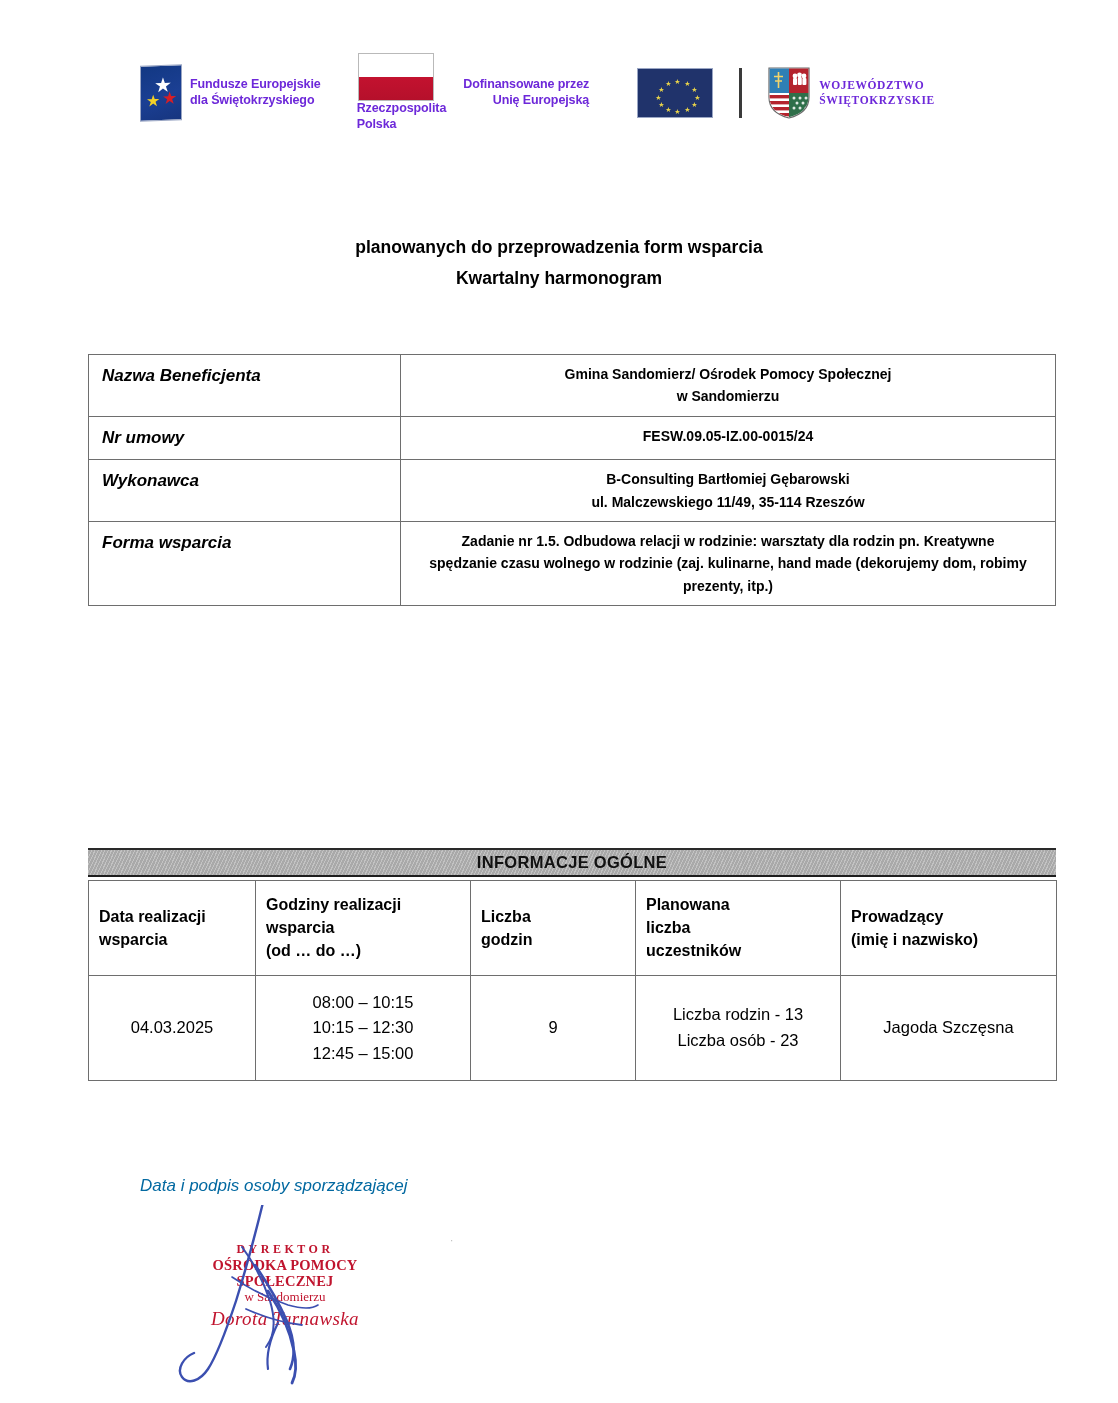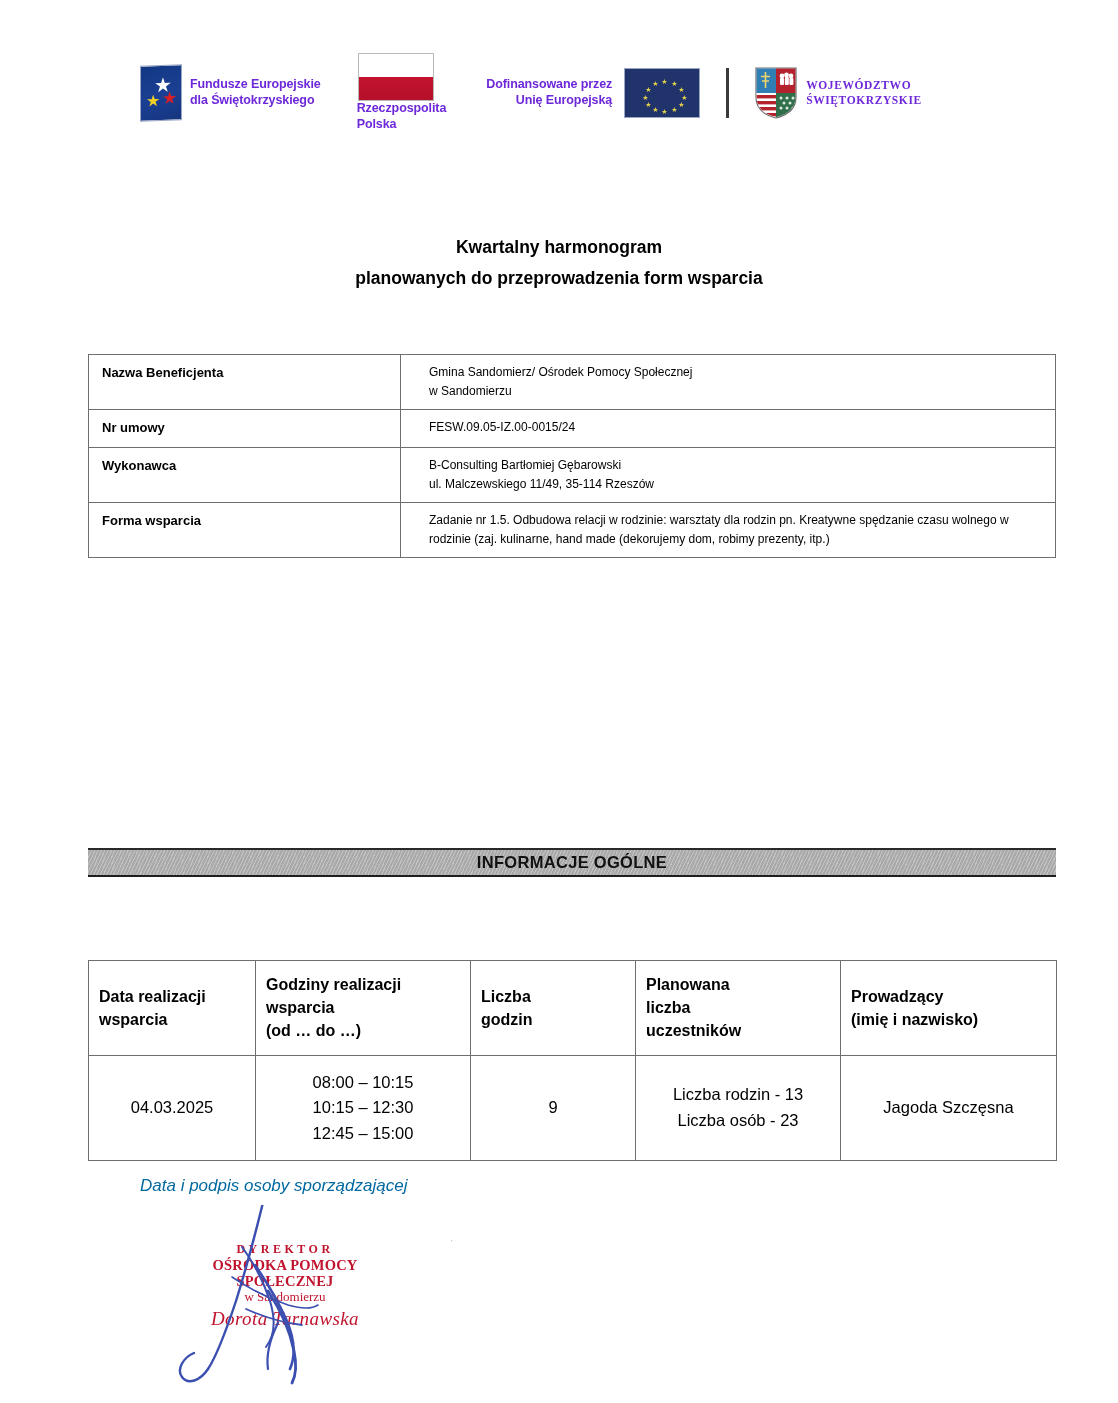--- a/index.html
+++ b/index.html
@@ -112,33 +112,35 @@
     width: 968px;
     border: 1.4px solid #5f5f5f;
   }
   .t-info td {
     border: 1.2px solid #6e6e6e;
     padding: 8px 10px;
     vertical-align: top;
   }
   .t-info td.lbl {
     width: 312px;
-    font-size: 13px;
+    font-size: 17px;
     font-weight: bold;
     line-height: 1.55;
     padding-left: 13px;
     white-space: pre-line;
+    font-style: italic;
   }
   .t-info td.val {
-    font-size: 12px;
-    text-align: left;
+    font-size: 14px;
+    text-align: center;
     line-height: 1.6;
     white-space: pre-line;
     padding-left: 28px;
     padding-right: 28px;
+    font-weight: bold;
   }
 
   
   .banner {
     position: absolute;
     top: 848px;
     left: 88px;
     width: 968px;
     height: 29px;
     background:
@@ -151,21 +153,21 @@
     justify-content: center;
     font-size: 16.5px;
     font-weight: bold;
     letter-spacing: 0.3px;
     color: #111;
   }
 
   
   .t-sched {
     position: absolute;
-    top: 960px;
+    top: 880px;
     left: 88px;
     width: 968px;
     border: 1.4px solid #5f5f5f;
     padding-left: 6px;
   }
   .t-sched th, .t-sched td {
     border: 1.2px solid #6e6e6e;
     vertical-align: middle;
   }
   .t-sched th {
@@ -236,21 +238,21 @@
     <div class="logo-text">Fundusze Europejskie
 dla Świętokrzyskiego</div>
   </div>
 
   <div class="logo-block" style="margin-left:36px;flex-direction:column;">
     <div class="pl-flag"></div>
     <div class="logo-text">Rzeczpospolita
 Polska</div>
   </div>
 
-  <div class="logo-block" style="margin-left:40px;">
+  <div class="logo-block" style="margin-left:17px;gap:36px;">
     <div class="logo-text right">Dofinansowane przez
 Unię Europejską</div>
     <div class="eu-flag">
       <span class="eu-star" style="left:36px;top:9px;">★</span>
       <span class="eu-star" style="left:46px;top:11px;">★</span>
       <span class="eu-star" style="left:53px;top:17px;">★</span>
       <span class="eu-star" style="left:56px;top:25px;">★</span>
       <span class="eu-star" style="left:53px;top:32px;">★</span>
       <span class="eu-star" style="left:46px;top:37px;">★</span>
       <span class="eu-star" style="left:36px;top:39px;">★</span>
@@ -307,22 +309,22 @@
           </g>
         </g>
       </svg>
     </div>
     <div class="logo-text" style="font-size:11.5px;letter-spacing:0.6px;font-family:Liberation Serif, serif;">WOJEWÓDZTWO
 ŚWIĘTOKRZYSKIE</div>
   </div>
 </div>
 
 <div class="doc-title">
+  <div>planowanych do przeprowadzenia form wsparcia</div>
   <div>Kwartalny harmonogram</div>
-  <div>planowanych do przeprowadzenia form wsparcia</div>
 </div>
 
 <table class="t-info">
   <tbody>
     <tr>
       <td class="lbl">Nazwa Beneficjenta</td>
       <td class="val">Gmina Sandomierz/ Ośrodek Pomocy Społecznej
 w Sandomierzu</td>
     </tr>
     <tr>

